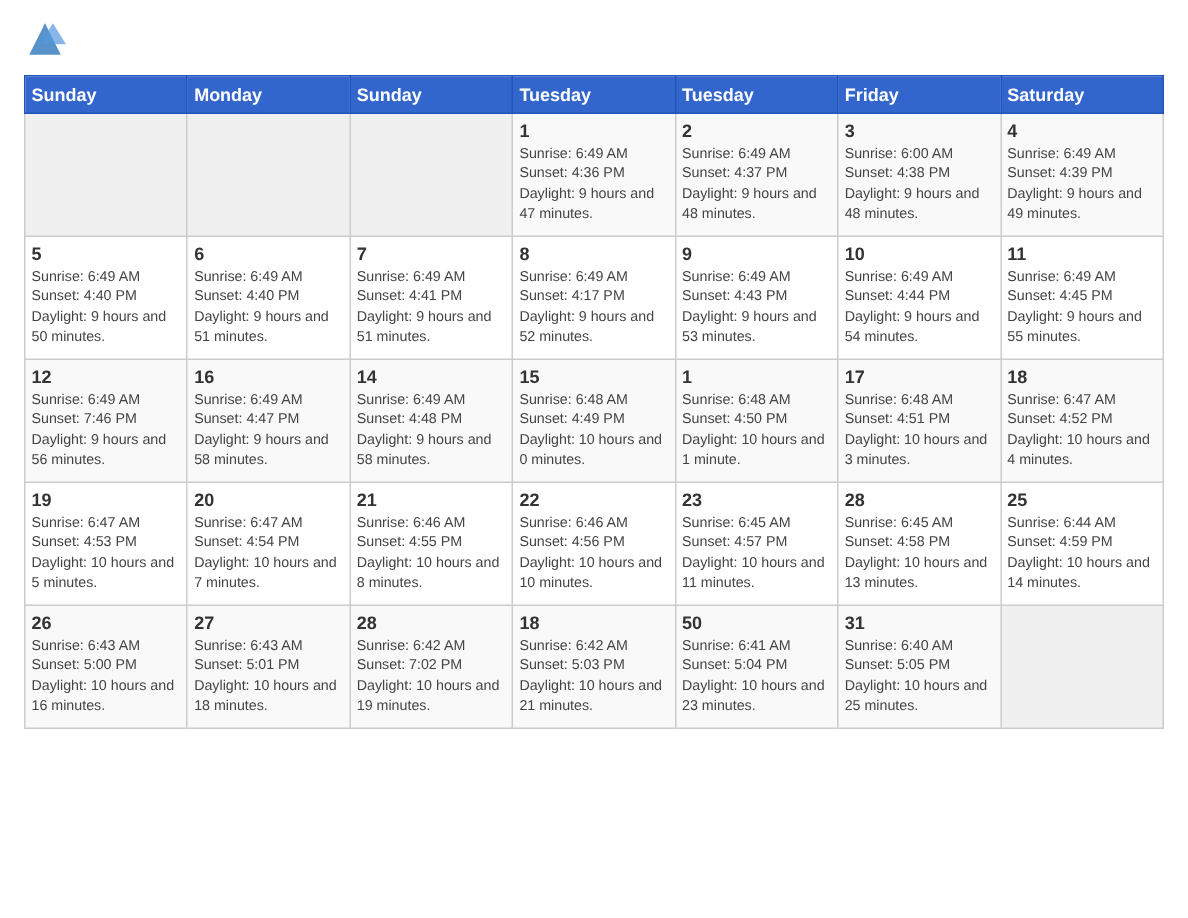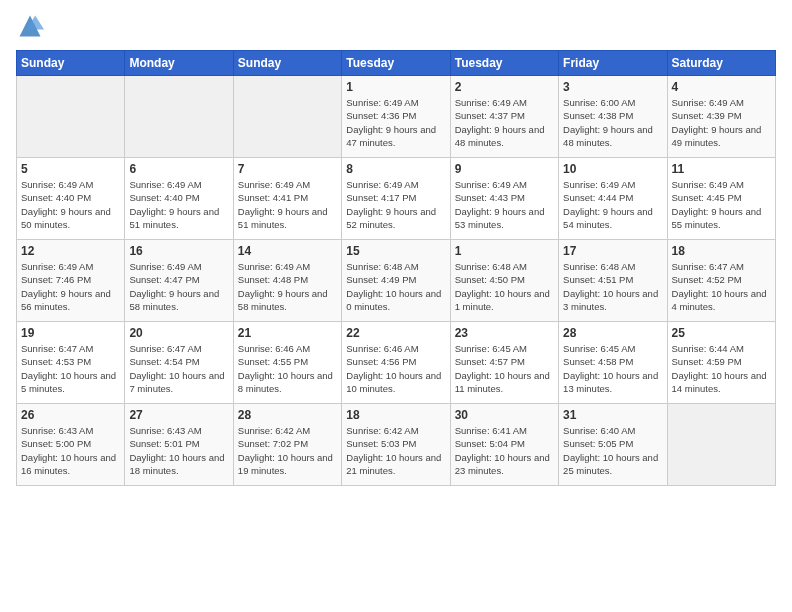--- a/index.html
+++ b/index.html
@@ -339,21 +339,21 @@
 and 19 minutes.</div>
           </td>
           <td>
             <span class="day-number">18</span>
             <div class="day-info">Sunrise: 6:42 AM
 Sunset: 5:03 PM
 Daylight: 10 hours
 and 21 minutes.</div>
           </td>
           <td>
-            <span class="day-number">30</span>
+            <span class="day-number">50</span>
             <div class="day-info">Sunrise: 6:41 AM
 Sunset: 5:04 PM
 Daylight: 10 hours
 and 23 minutes.</div>
           </td>
           <td>
             <span class="day-number">31</span>
             <div class="day-info">Sunrise: 6:40 AM
 Sunset: 5:05 PM
 Daylight: 10 hours

